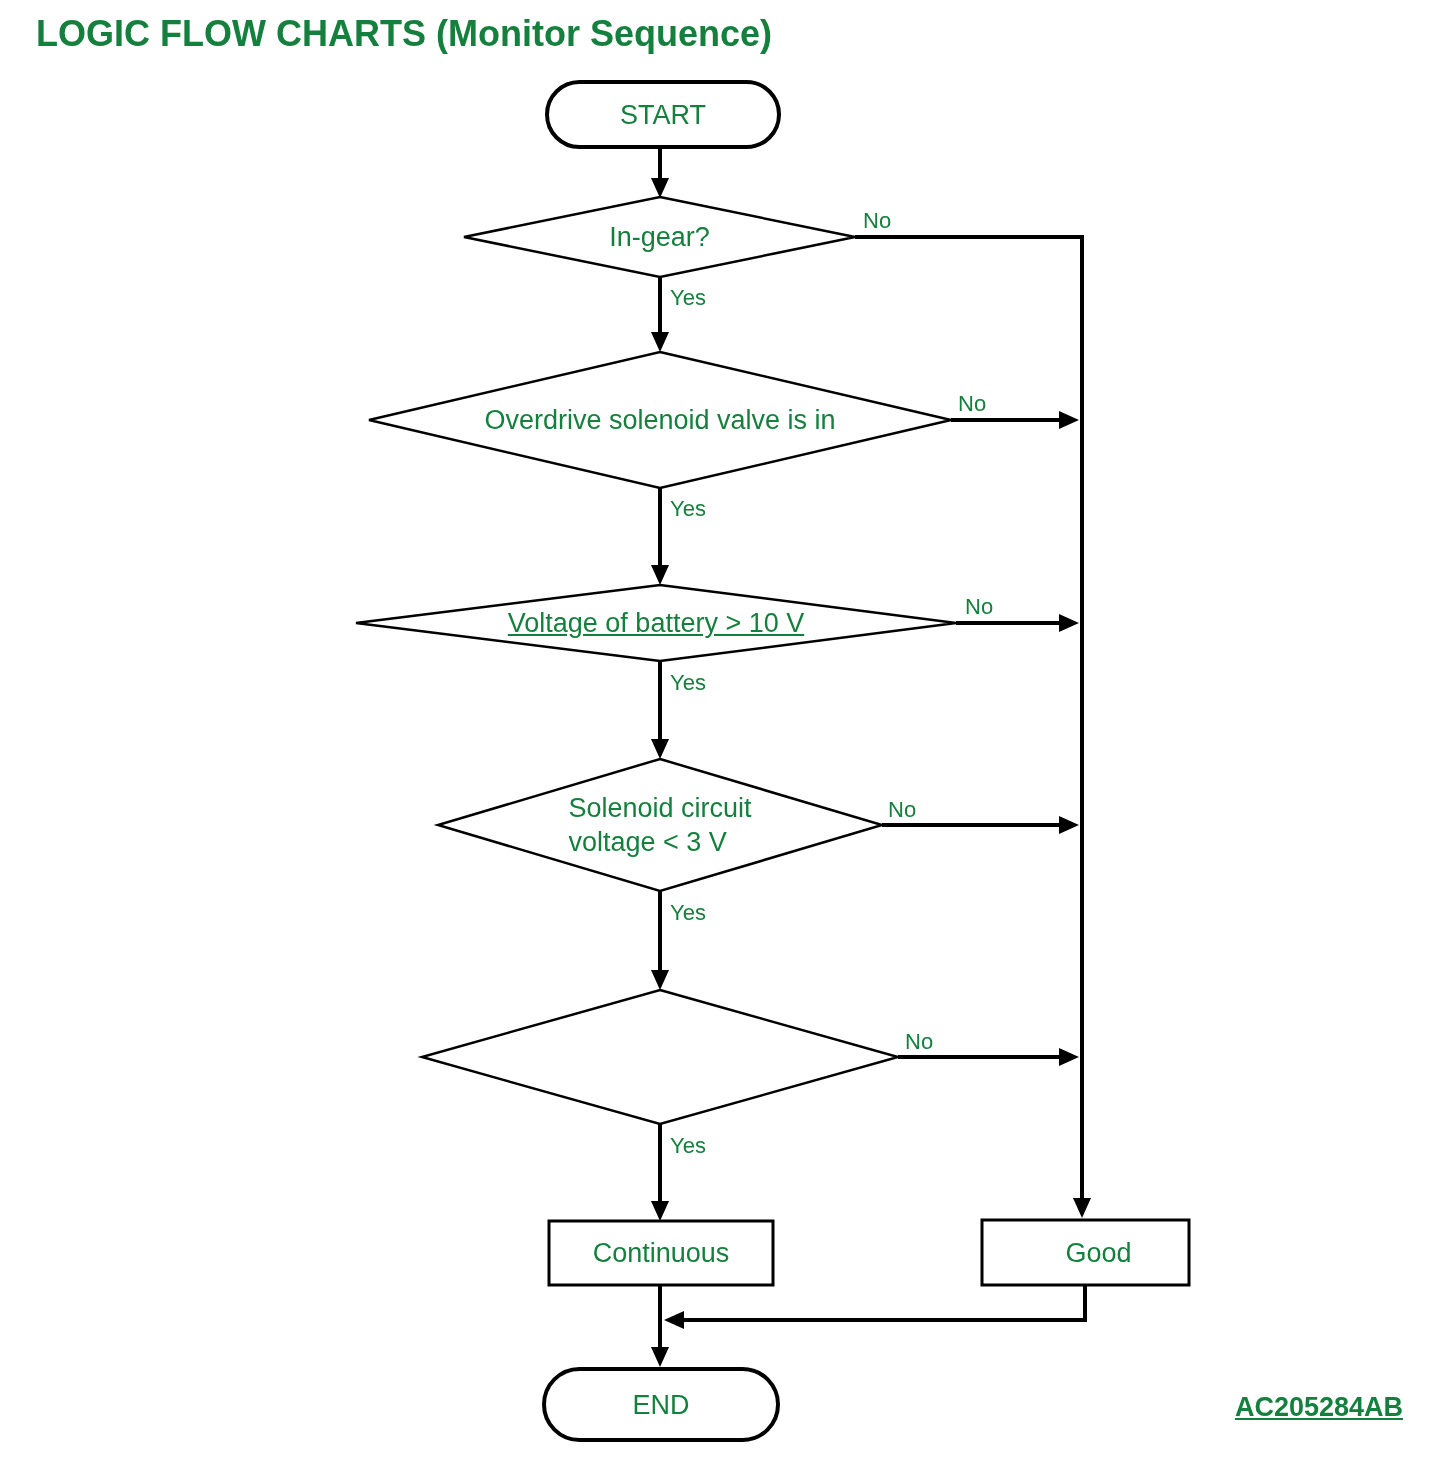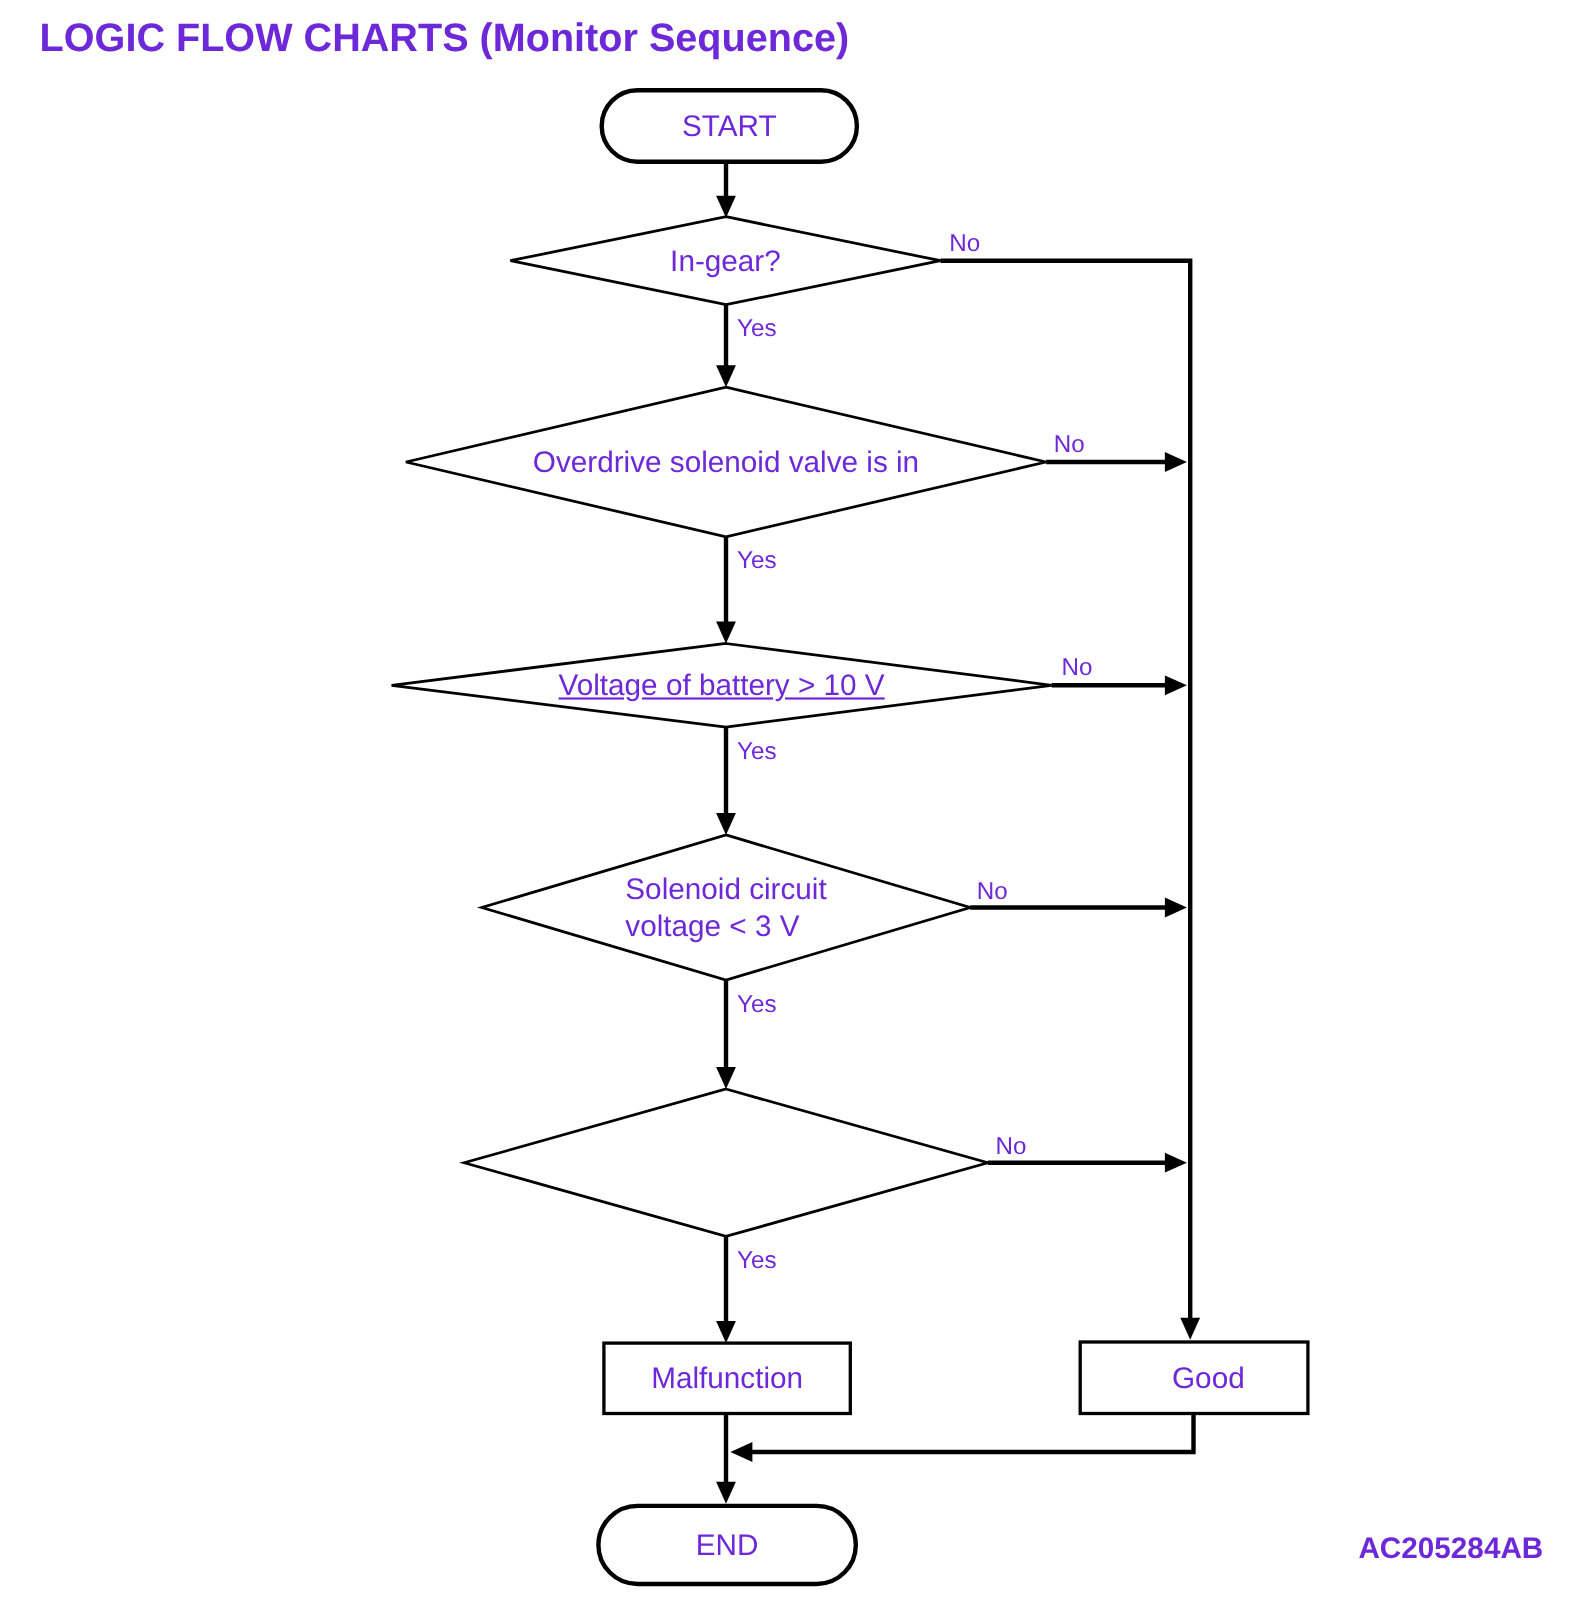--- a/index.html
+++ b/index.html
@@ -1,21 +1,21 @@
 <!DOCTYPE html>
 <html><head>
 <meta charset="utf-8">
 <style>
   html, body { margin: 0; padding: 0; background: #ffffff; }
   .canvas {
     position: relative;
     width: 1440px;
     height: 1464px;
     background: #ffffff;
-    color: #6d28d9;
+    color: #15803d;
     font-family: "Liberation Sans", sans-serif;
     overflow: hidden;
   }
   .abs { position: absolute; }
   svg.layer { position: absolute; left: 0; top: 0; }
 
   .title {
     left: 36px; top: 14px;
     font-size: 36px; font-weight: bold; line-height: 40px;
     white-space: nowrap;
@@ -27,20 +27,21 @@
   }
   .node-label .block { text-align: center; }
   .node-label.align-left .block { text-align: left; }
   .edge-label {
     font-size: 22px; line-height: 30px; white-space: nowrap;
   }
   .figure-code {
     left: 1203px; top: 1392px; width: 200px;
     font-size: 27px; font-weight: bold; text-align: right;
     white-space: nowrap;
+    text-decoration: underline;
   }
 </style>
 </head>
 <body>
 
 <div class="canvas">
 
   <svg class="layer" width="1440" height="1464" viewBox="0 0 1440 1464">
     <g stroke="#000000" fill="none">
 
@@ -123,19 +124,19 @@
   <div class="abs edge-label" style="left:670px; top:668px;">Yes</div>
   <div class="abs edge-label" style="left:670px; top:898px;">Yes</div>
   <div class="abs edge-label" style="left:670px; top:1131px;">Yes</div>
 
   <div class="abs edge-label" style="left:863px; top:206px;">No</div>
   <div class="abs edge-label" style="left:958px; top:389px;">No</div>
   <div class="abs edge-label" style="left:965px; top:592px;">No</div>
   <div class="abs edge-label" style="left:888px; top:795px;">No</div>
   <div class="abs edge-label" style="left:905px; top:1027px;">No</div>
 
-  <div class="abs node-label" style="left:549px; top:1221px; width:224px; height:64px;">Malfunction</div>
+  <div class="abs node-label" style="left:549px; top:1221px; width:224px; height:64px;">Continuous</div>
   <div class="abs node-label" style="left:982px; top:1220px; width:233px; height:65px;">Good</div>
   <div class="abs node-label" style="left:544px; top:1369px; width:234px; height:71px;">END</div>
 
   <div class="abs figure-code">AC205284AB</div>
 
 </div>
 
 </body></html>

